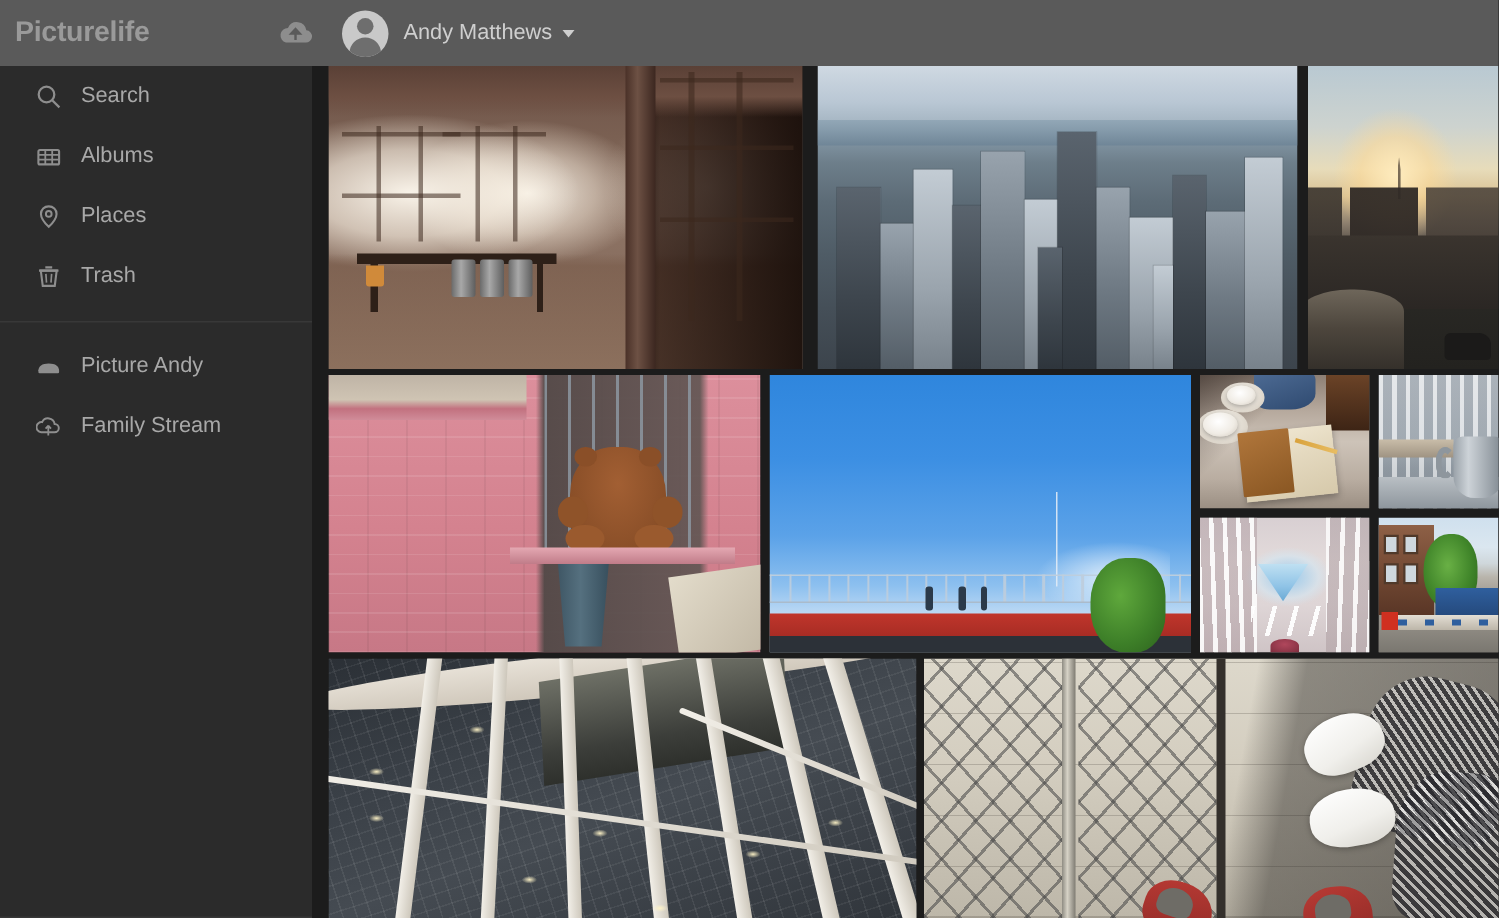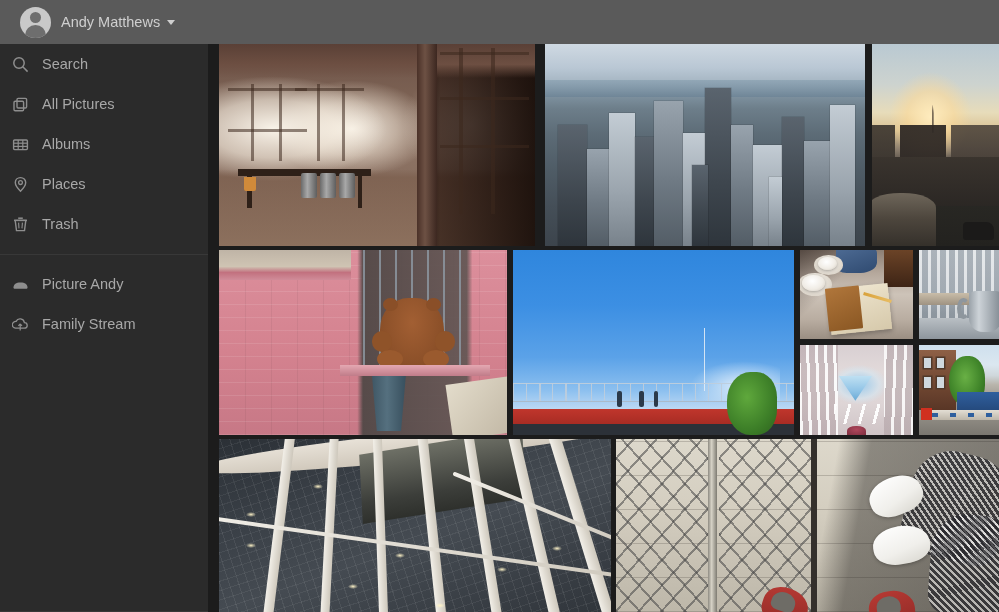--- a/index.html
+++ b/index.html
@@ -85,21 +85,21 @@
     top: 44px; left: 0;
     width: 208px;
     height: 568px;
     background: #2b2b2b;
     z-index: 20;
   }
   .nav-item {
     height: 40px;
     display: flex;
     align-items: center;
-    padding-left: 12px;
+    padding-left: 24px;
     cursor: pointer;
     color: #a8a8a8;
     font-size: 14.5px;
   }
   .nav-item .nav-icon {
     width: 24px;
     height: 20px;
     display: flex;
     align-items: center;
     justify-content: flex-start;
@@ -526,20 +526,21 @@
   }
   .p-fence .shoe-r .tongue {
     position: absolute; left: 18%; top: 12%; width: 52%; height: 52%;
     background: #6e6c66; border-radius: 50% 50% 30% 30%;
   }
 </style>
 </head>
 <body>
 
 <div id="topbar">
+  <div id="logo">Picturelife</div>
 
   <div id="cloud-upload">
     <svg width="24" height="18" viewBox="0 0 24 18" aria-hidden="true">
       <path d="M19.2 7.2A6.4 6.4 0 0 0 7.0 5.6 5.0 5.0 0 0 0 5.6 15.4h13.0a4.1 4.1 0 0 0 0.6-8.2z" fill="#8d8d8d"></path>
       <path d="M12 13.6V7.4M12 6.4l-2.8 3.0h5.6z" stroke="#5a5a5a" stroke-width="1.6" fill="#5a5a5a"></path>
     </svg>
   </div>
 
   <div id="user-area">
     <div id="avatar">
@@ -558,29 +559,20 @@
       <svg width="17" height="17" viewBox="0 0 17 17">
           <circle cx="7" cy="7" r="5.2" fill="none" stroke="currentColor" stroke-width="1.5"></circle>
           <line x1="10.8" y1="10.8" x2="15.6" y2="15.6" stroke="currentColor" stroke-width="1.5"></line>
         </svg>
     </span>
     <span class="nav-label">Search</span>
   </div>
 
 
 
-  <div class="nav-item">
-    <span class="nav-icon">
-      <svg width="17" height="17" viewBox="0 0 17 17">
-        <rect x="5" y="2.4" width="9.6" height="9.6" rx="1.2" fill="none" stroke="currentColor" stroke-width="1.4"></rect>
-        <rect x="2" y="5.2" width="9.6" height="9.6" rx="1.2" fill="none" stroke="currentColor" stroke-width="1.4"></rect>
-      </svg>
-    </span>
-    <span class="nav-label">All Pictures</span>
-  </div>
 
   <div class="nav-item">
     <span class="nav-icon">
       <svg width="17" height="17" viewBox="0 0 17 17">
         <rect x="1.6" y="4" width="13.8" height="9.6" rx="1" fill="none" stroke="currentColor" stroke-width="1.4"></rect>
         <line x1="1.6" y1="7.2" x2="15.4" y2="7.2" stroke="currentColor" stroke-width="1.2"></line>
         <line x1="1.6" y1="10.4" x2="15.4" y2="10.4" stroke="currentColor" stroke-width="1.2"></line>
         <line x1="6.2" y1="4" x2="6.2" y2="13.6" stroke="currentColor" stroke-width="1.2"></line>
         <line x1="10.8" y1="4" x2="10.8" y2="13.6" stroke="currentColor" stroke-width="1.2"></line>
       </svg>

